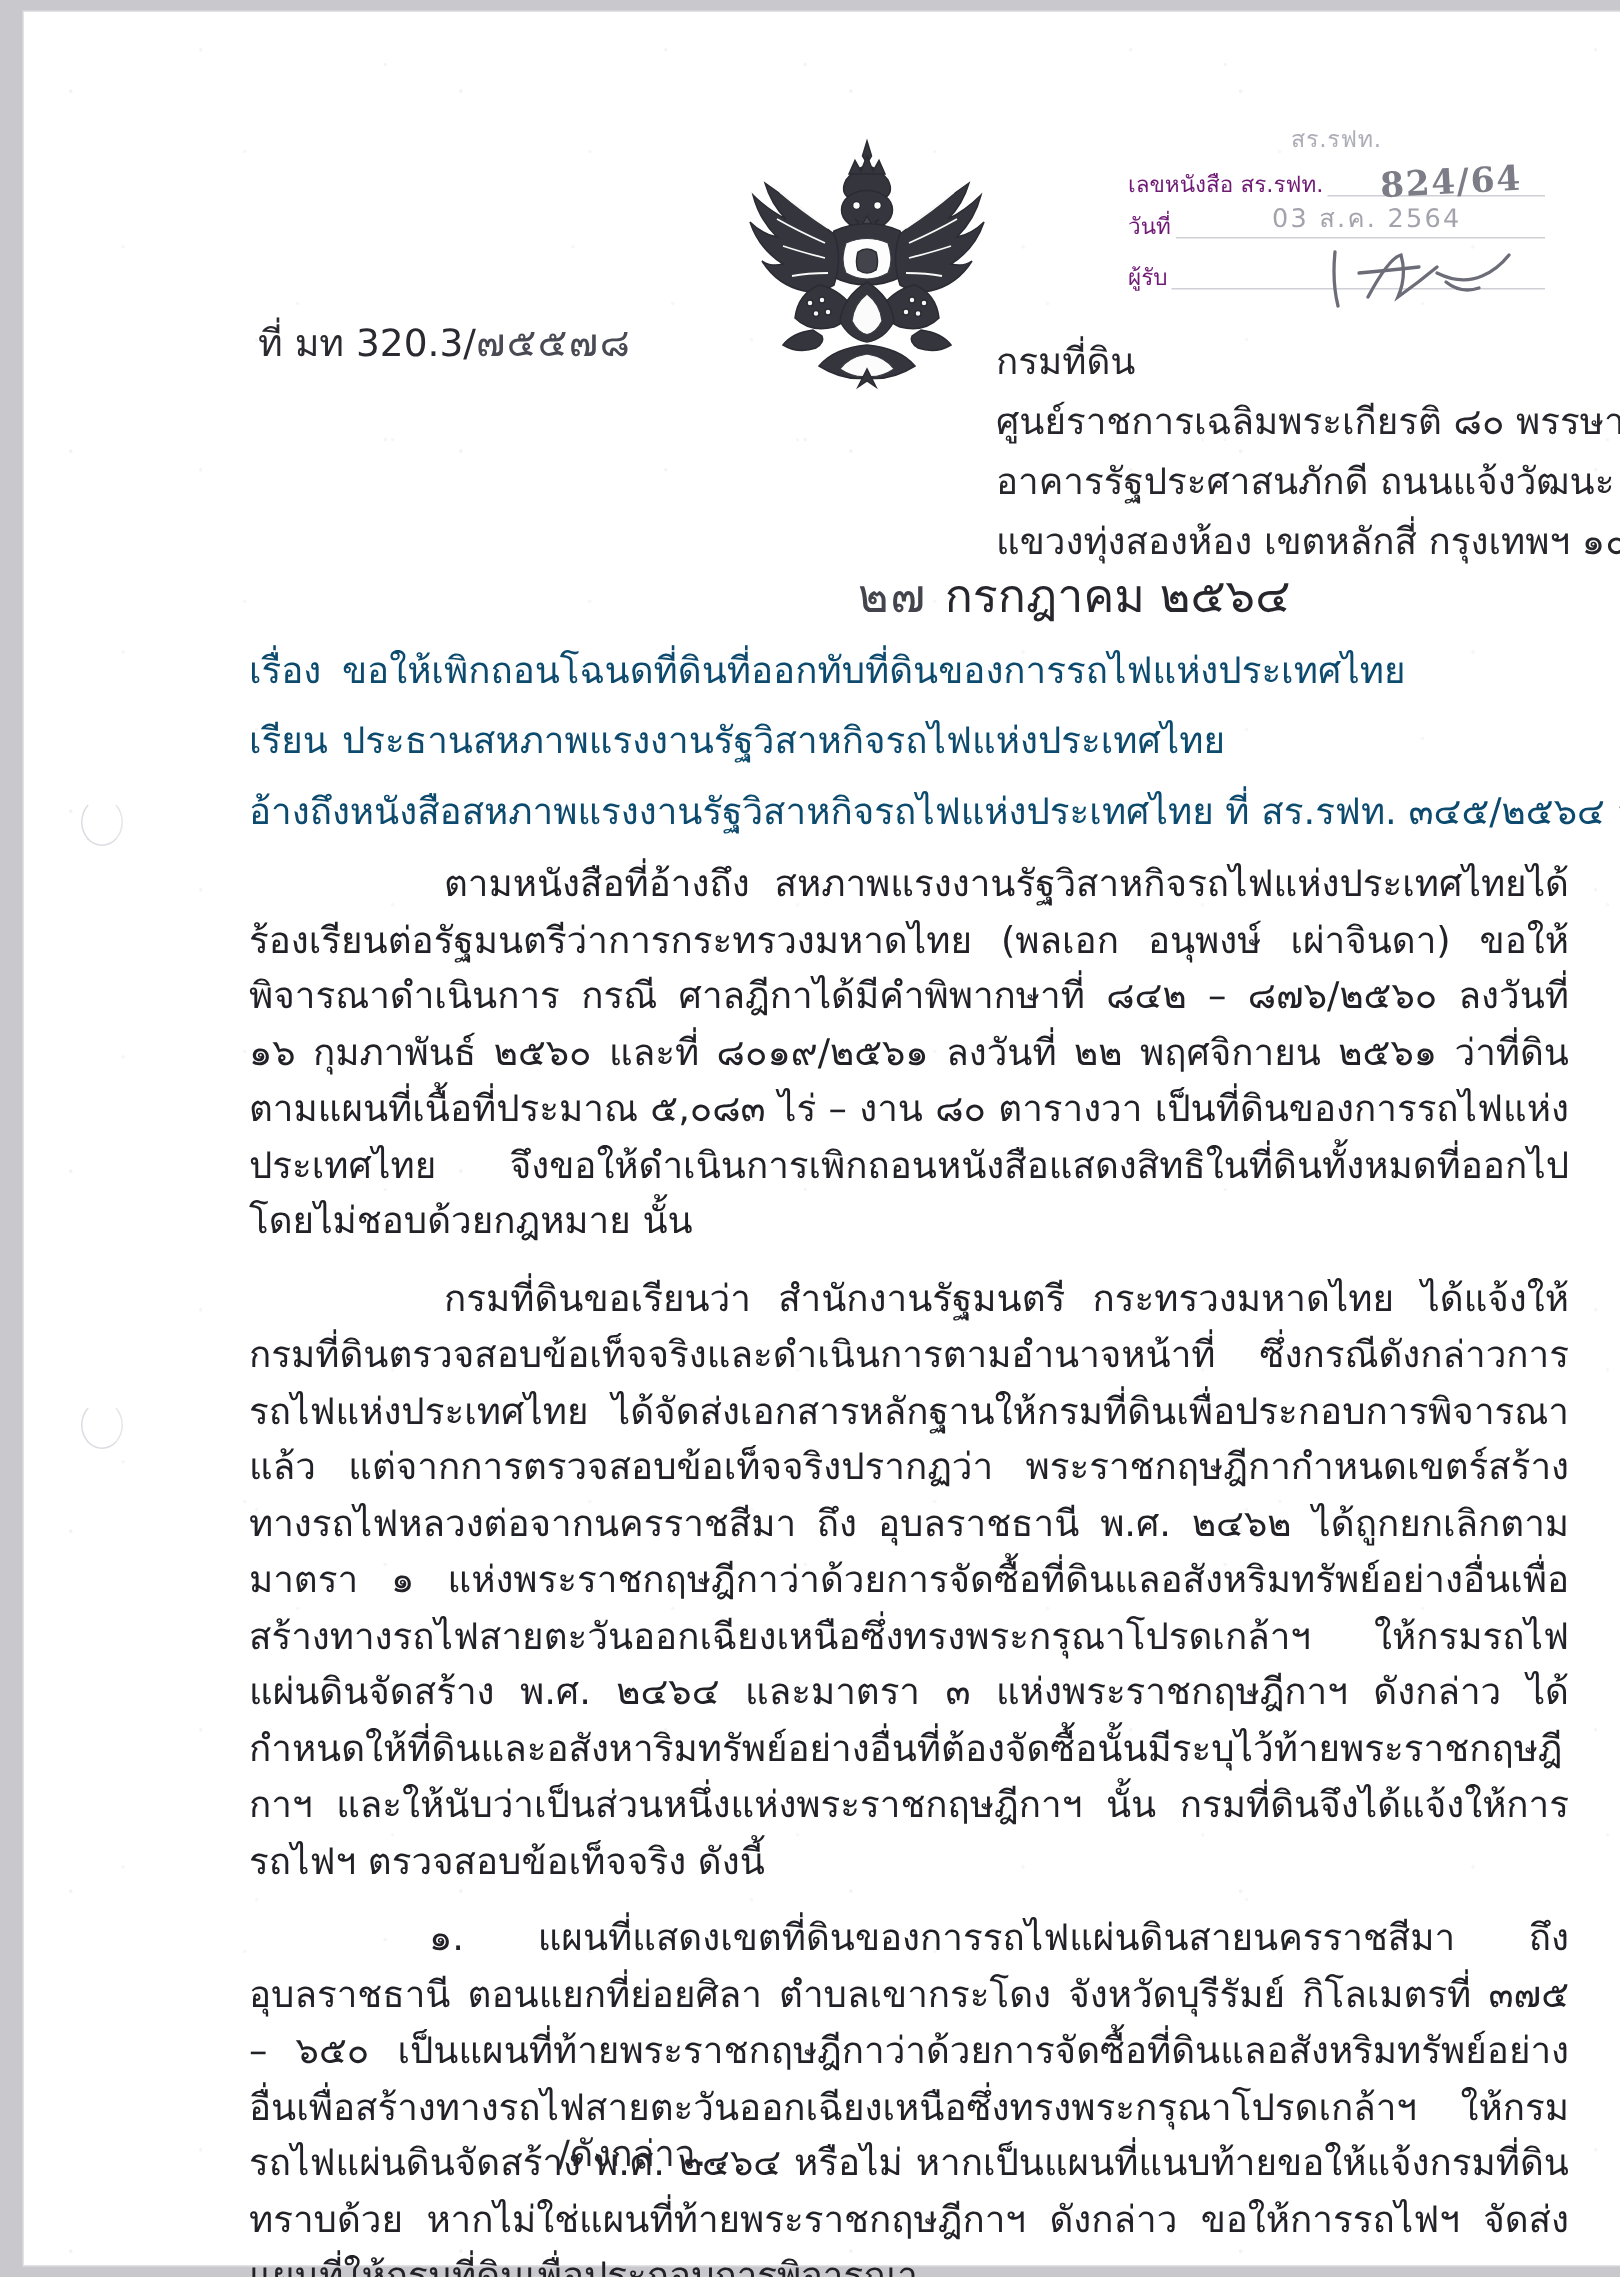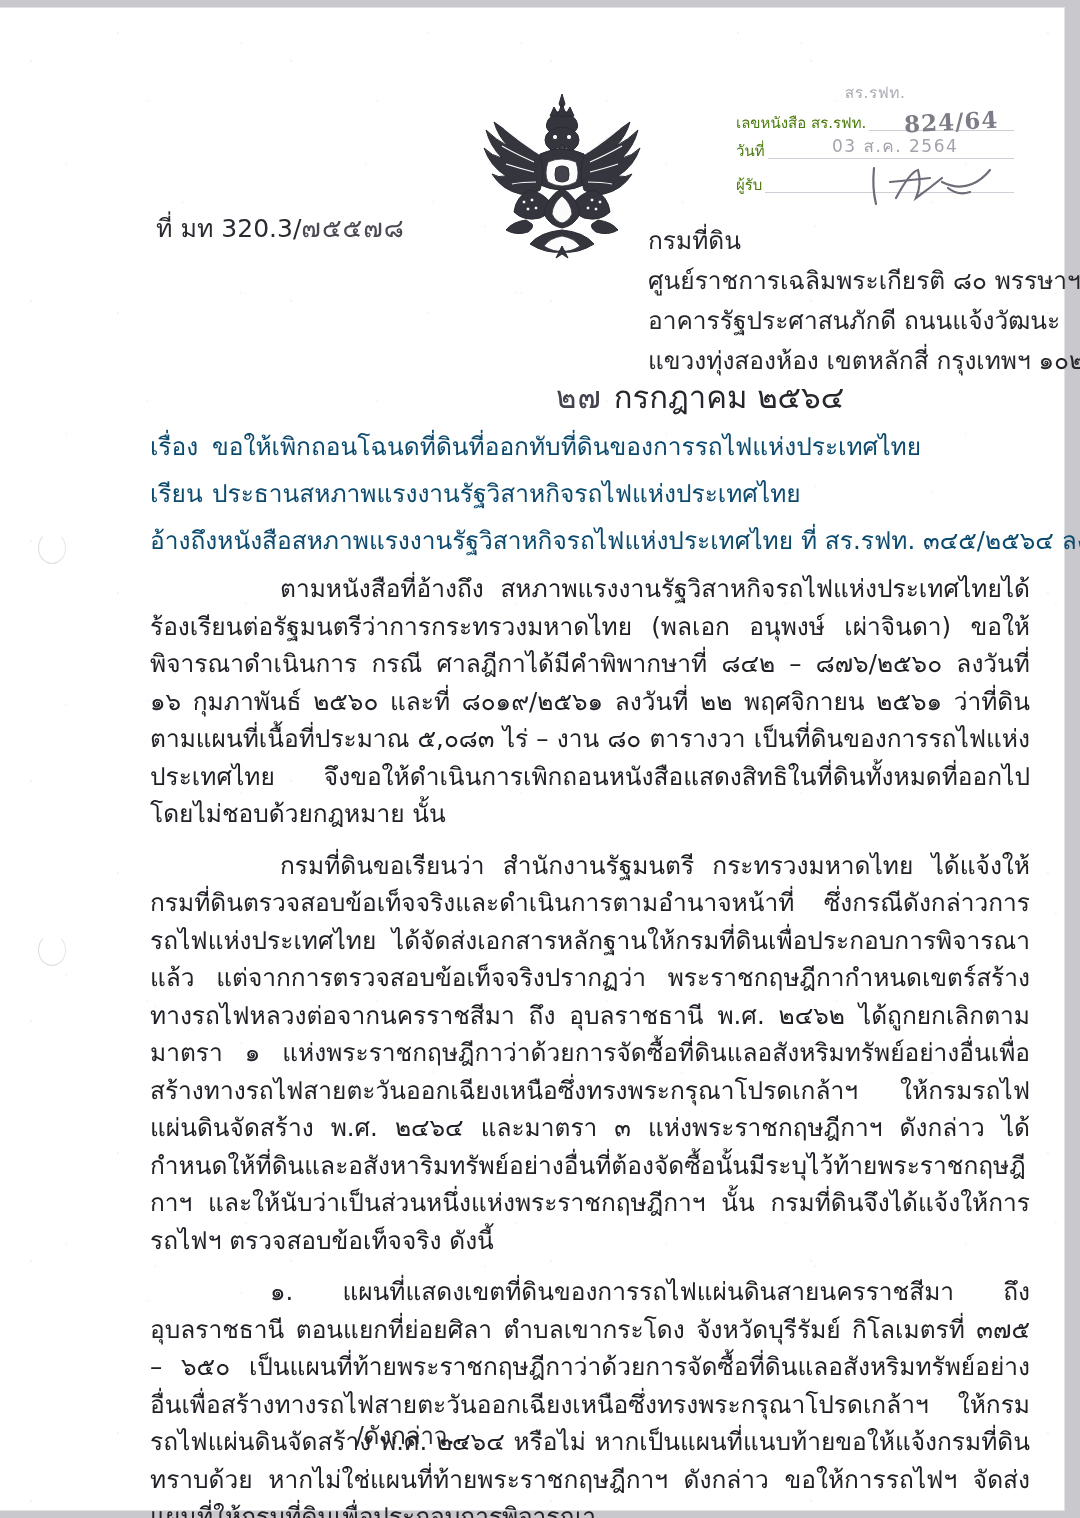--- a/index.html
+++ b/index.html
@@ -11,21 +11,21 @@
   body {
     width: 1080px;
     height: 1518px;
     overflow: hidden;
     font-family: "DejaVu Sans", "Liberation Sans", sans-serif;
   }
 
   
   .scan-page {
     position: absolute;
-    left: 0;
+    left: 16px;
     top: 8px;
     width: 1064px;
     height: 1502px;
     background: #ffffff;
     box-shadow: 0 0 0 1px #e2e2e6;
   }
 
   
   .paper-grain {
     position: absolute;
@@ -75,21 +75,21 @@
     font-size: 15.5px;
     color: #adadb7;
   }
   .st-row {
     position: absolute;
     left: 0;
     width: 278px;
     display: flex;
     align-items: flex-end;
   }
-  .st-row .st-lbl { white-space: nowrap; color: #4d7c0f; }
+  .st-row .st-lbl { white-space: nowrap; color: #701a75; }
   .st-row .st-rule {
     flex: 1;
     border-bottom: 1px solid #cfcfd6;
     margin-left: 3px;
     height: 14px;
   }
   .st-row-no  { top: 30px; }
   .st-row-dt  { top: 58px; }
   .st-row-rcv { top: 92px; }
 

